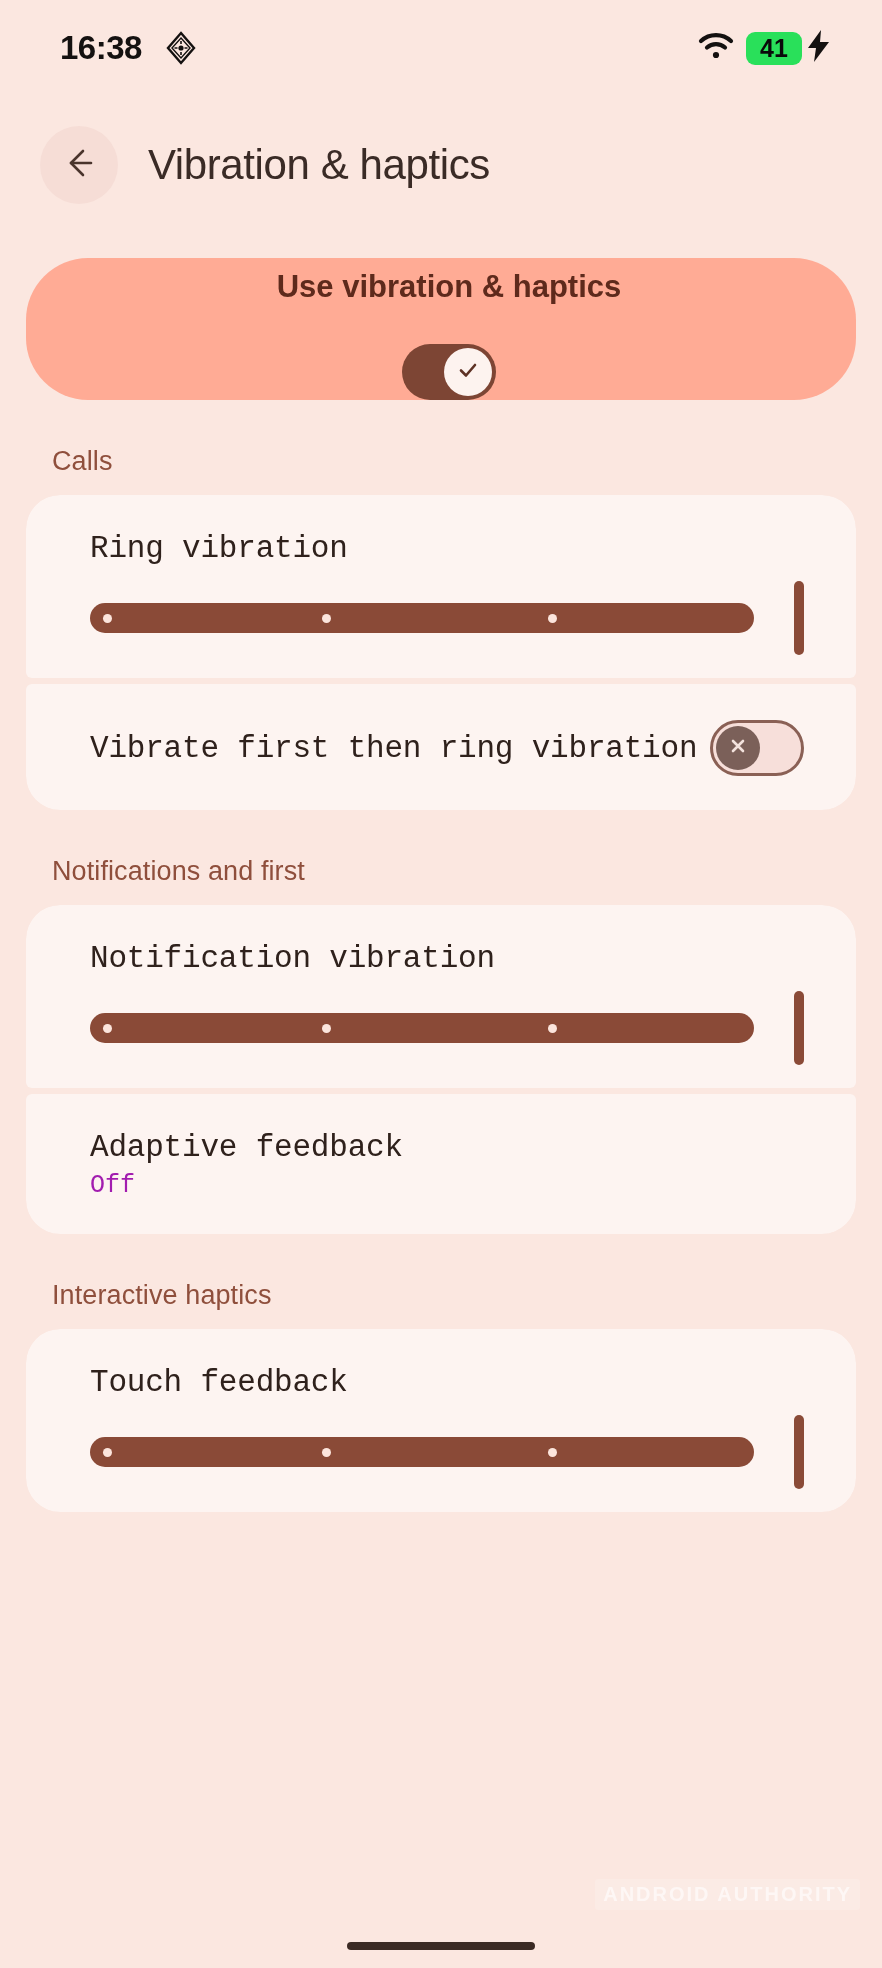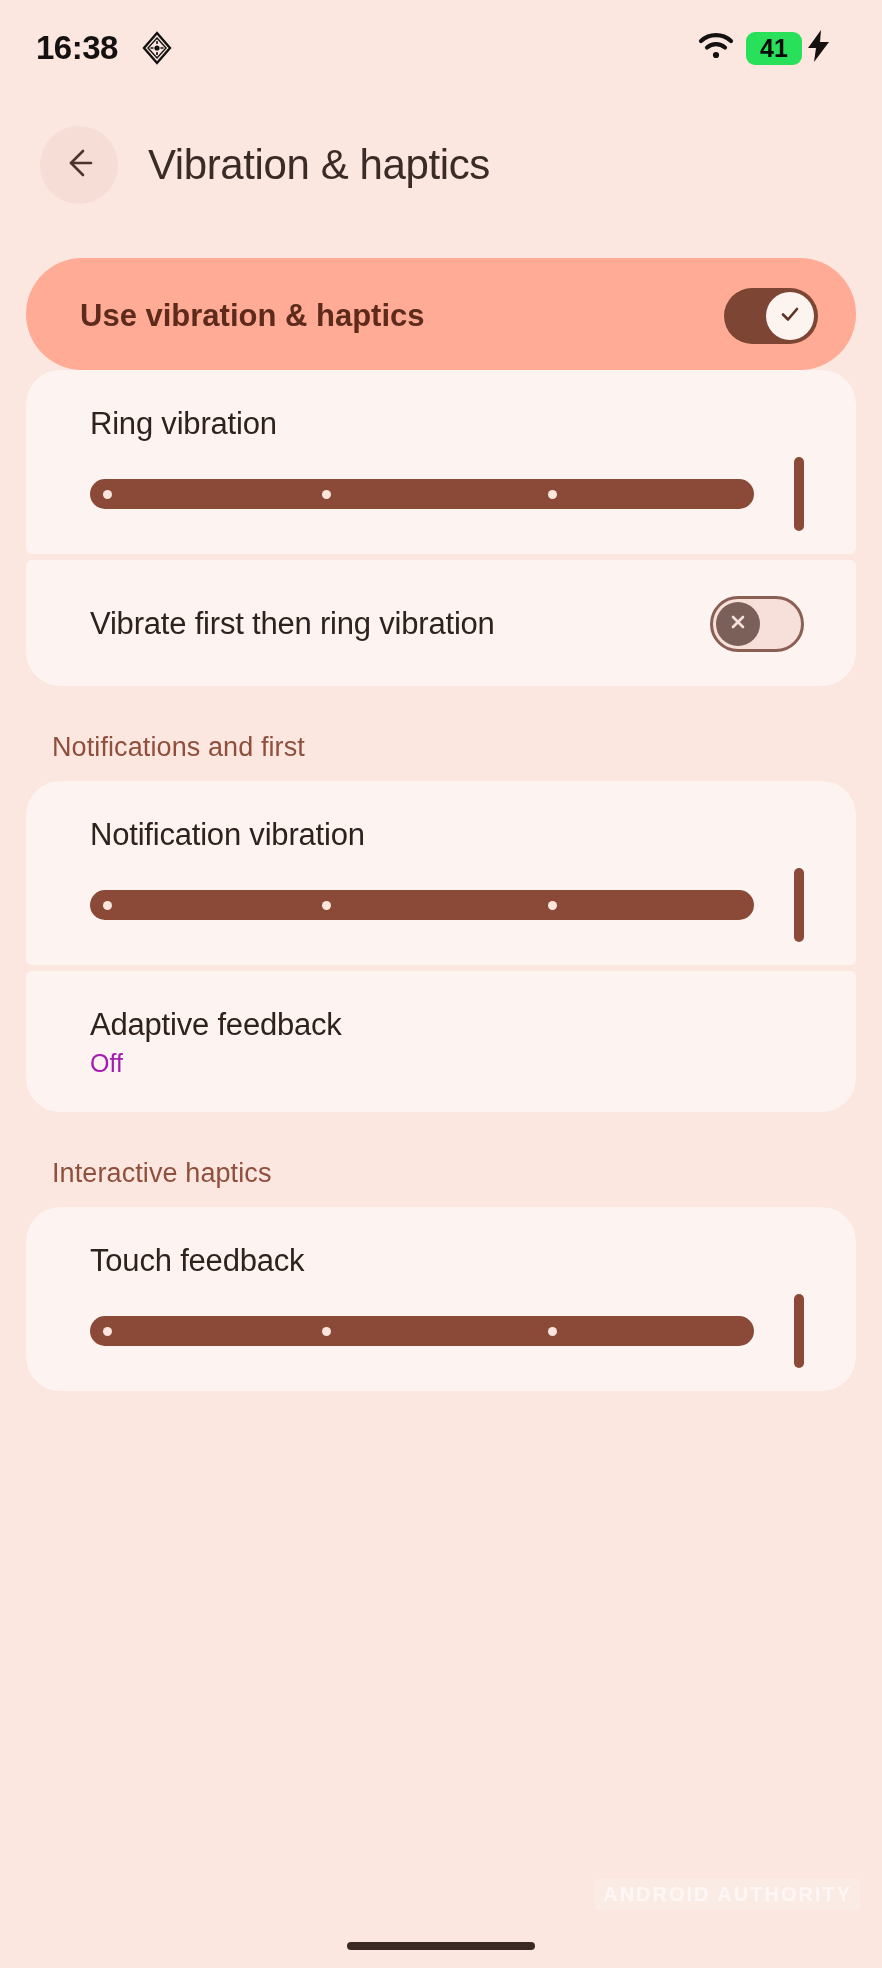--- a/index.html
+++ b/index.html
@@ -15,21 +15,21 @@
     color: #3b2a24;
     position: relative;
   }
 
   
   .status-bar {
     height: 96px;
     display: flex;
     align-items: center;
     justify-content: space-between;
-    padding: 0 52px 0 36px;
+    padding: 0 52px 0 60px;
   }
   .status-left {
     display: flex;
     align-items: center;
     gap: 22px;
   }
   .status-clock {
     font-size: 33px;
     font-weight: bold;
     letter-spacing: -0.5px;
@@ -86,26 +86,27 @@
     font-weight: normal;
     color: #3a2b26;
     letter-spacing: -0.4px;
   }
 
   
   .master-card {
     margin: 16px 26px 0 26px;
     background: #ffab95;
     border-radius: 62px;
-    height: 112px;
+    height: 142px;
     display: flex;
     align-items: center;
     justify-content: space-between;
-    padding: 4px 38px 0 54px;
-    cursor: pointer;
+    padding: 11px 38px 0 54px;
+    cursor: pointer;
+    flex-direction: column;
   }
   .master-label {
     font-size: 31px;
     font-weight: bold;
     color: #5e2a1c;
   }
 
   
   .toggle {
     width: 94px; height: 56px;
@@ -145,20 +146,21 @@
     font-size: 27px;
     color: #8f4f3c;
     padding: 46px 0 18px 52px;
     letter-spacing: 0.1px;
   }
   .card-group {
     margin: 0 26px;
     border-radius: 34px;
     overflow: hidden;
     background: transparent;
+    font-family: Liberation Mono, monospace;
   }
   .row {
     background: #fdf4f1;
     padding: 36px 52px 34px 64px;
     cursor: pointer;
     position: relative;
   }
   .row + .row { margin-top: 6px; }
   .row.first { border-radius: 34px 34px 6px 6px; }
   .row.last  { border-radius: 6px 6px 34px 34px; }
@@ -292,20 +294,21 @@
         <svg width="26" height="26" viewBox="0 0 26 26">
           <path d="M6 13.5 L11 18.5 L20 8" fill="none" stroke="#5e3225" stroke-width="2.6" stroke-linecap="round" stroke-linejoin="round"></path>
         </svg>
       </span>
     </span>
   </span>
 </div>
 
 <div class="scroll-area">
 
+<div class="section-header">Calls</div>
 <div class="card-group">
 
   <div class="row first">
     <div class="row-title">Ring vibration</div>
     <div class="slider">
       <div class="slider-track" style="width:93%">
         <span class="tick" style="left:2%"></span>
         <span class="tick" style="left:35%"></span>
         <span class="tick" style="left:69%"></span>
       </div>

